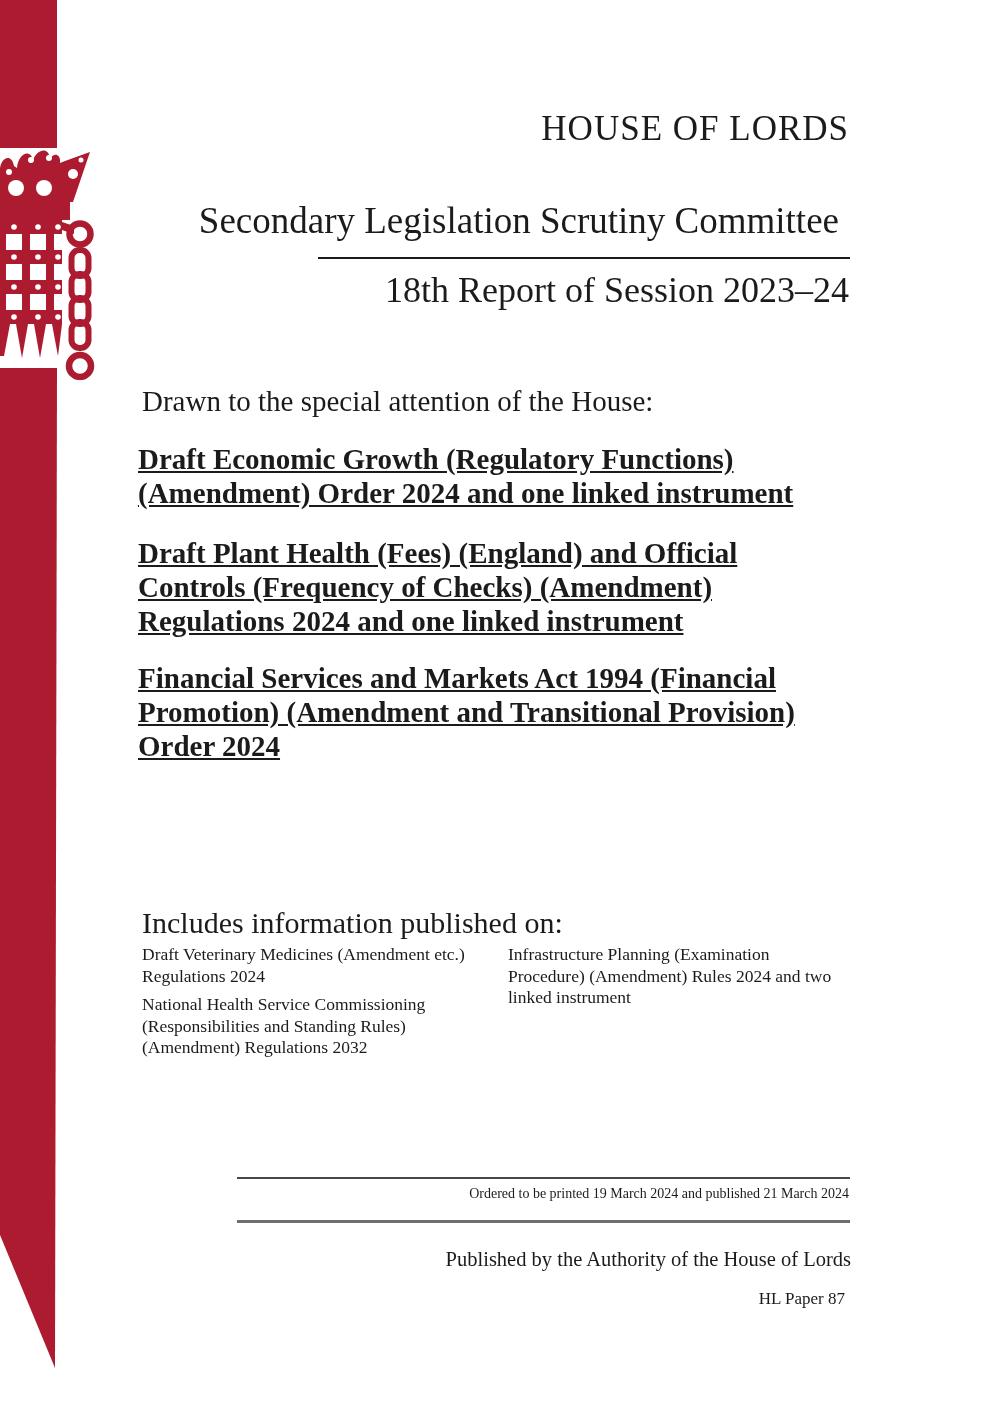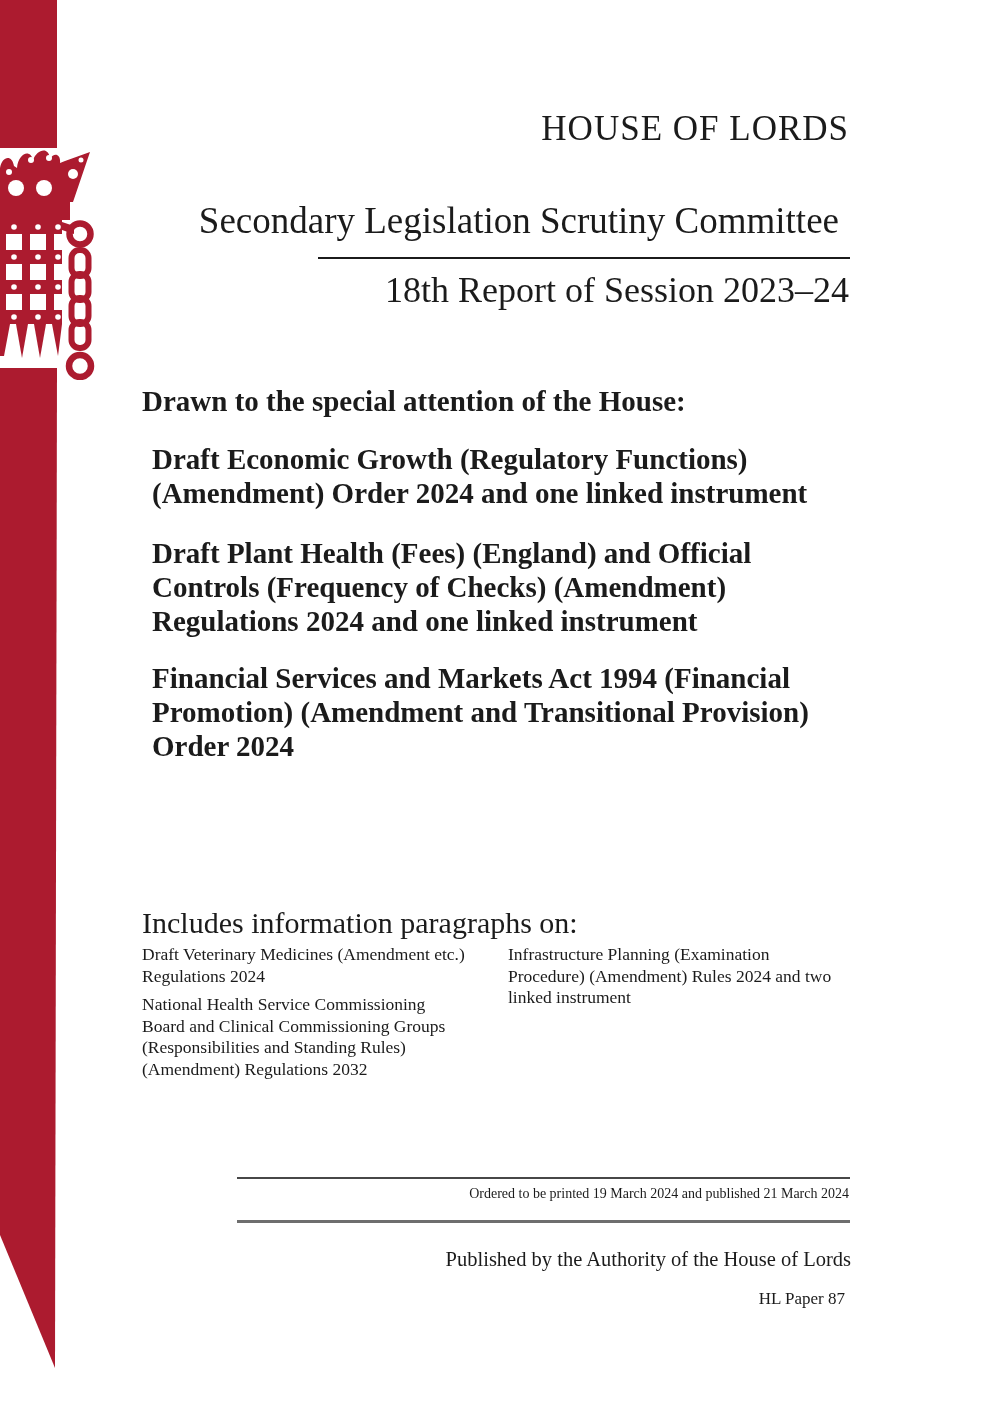--- a/index.html
+++ b/index.html
@@ -19,22 +19,22 @@
   }
   .logo-wrap { position:absolute; left:0; top:148px; width:100px; height:232px; }
 
   
   .t-house { position:absolute; top:110px; right:142px; font-size:35px; line-height:1.1; letter-spacing:1px; white-space:nowrap; }
   .t-committee { position:absolute; top:201px; right:152px; font-size:37px; line-height:1.1; white-space:nowrap; }
   .t-rule { position:absolute; top:257px; left:318px; width:532px; height:2px; background:#1b1b1b; }
   .t-report { position:absolute; top:271px; right:142px; font-size:36px; line-height:1.1; white-space:nowrap; }
 
   
-  .sa-heading { position:absolute; top:384px; left:142px; font-size:29px; font-weight:bold; line-height:34px; }
-  .sa-item { position:absolute; left:152px; width:720px; font-size:29px; font-weight:bold; line-height:34px; }
+  .sa-heading { position:absolute; top:384px; left:142px; font-size:29px; font-weight:normal; line-height:34px; }
+  .sa-item { position:absolute; left:138px; width:720px; font-size:29px; font-weight:bold; line-height:34px;text-decoration:underline; }
   .sa-item.i0 { top:442px; }
   .sa-item.i1 { top:536px; }
   .sa-item.i2 { top:661px; }
 
   
   .info-heading { position:absolute; top:906px; left:142px; font-size:30px; line-height:1.15; }
   .info-col { position:absolute; top:944px; width:360px; font-size:17.5px; line-height:21.5px; }
   .info-col.left { left:142px; }
   .info-col.right { left:508px; }
   .info-col p { margin-bottom:7px; }
@@ -127,29 +127,28 @@
   <div>Draft Plant Health (Fees) (England) and Official</div>
   <div>Controls (Frequency of Checks) (Amendment)</div>
   <div>Regulations 2024 and one linked instrument</div>
 </div>
 <div class="sa-item i2">
   <div>Financial Services and Markets Act 1994 (Financial</div>
   <div>Promotion) (Amendment and Transitional Provision)</div>
   <div>Order 2024</div>
 </div>
 
-<div class="info-heading">Includes information paragraphs on:</div>
+<div class="info-heading">Includes information published on:</div>
 <div class="info-col left">
   <p>
     <span style="display:block">Draft Veterinary Medicines (Amendment etc.)</span>
     <span style="display:block">Regulations 2024</span>
   </p>
   <p>
     <span style="display:block">National Health Service Commissioning</span>
-    <span style="display:block">Board and Clinical Commissioning Groups</span>
     <span style="display:block">(Responsibilities and Standing Rules)</span>
     <span style="display:block">(Amendment) Regulations 2032</span>
   </p>
 </div>
 <div class="info-col right">
   <p>
     <span style="display:block">Infrastructure Planning (Examination</span>
     <span style="display:block">Procedure) (Amendment) Rules 2024 and two</span>
     <span style="display:block">linked instrument</span>
   </p>

